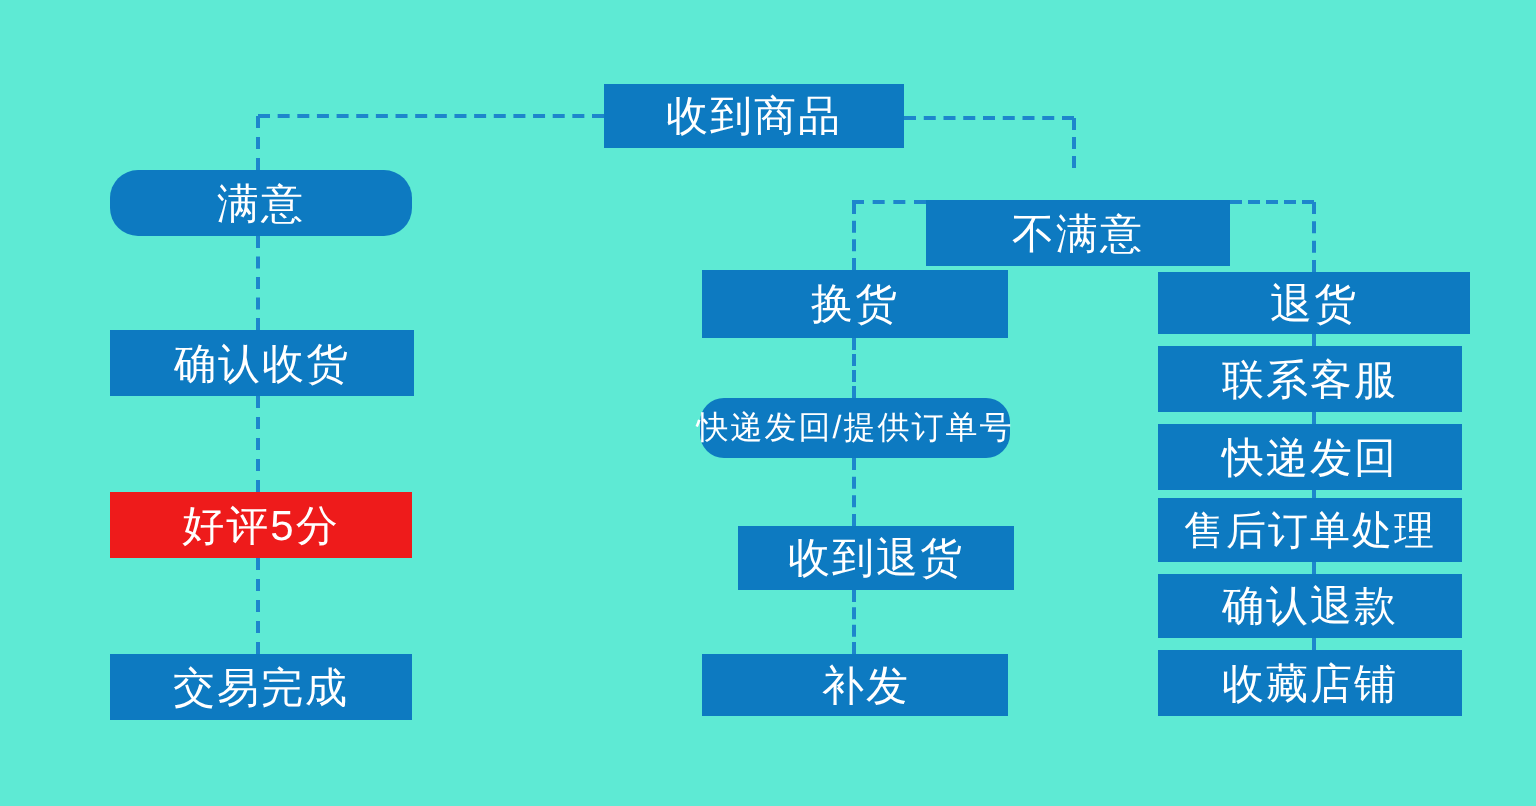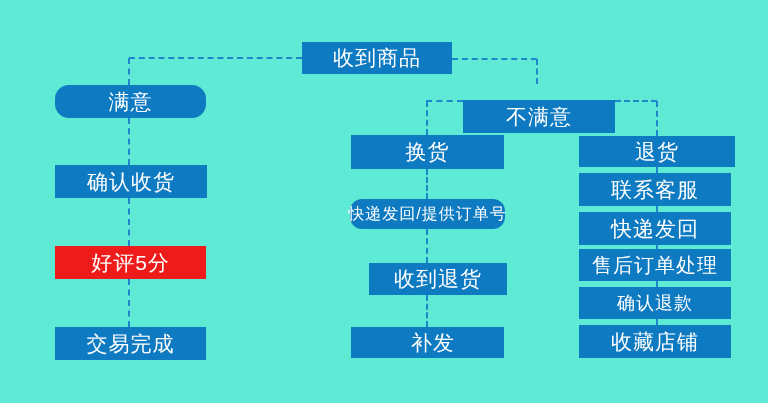--- a/index.html
+++ b/index.html
@@ -38,21 +38,21 @@
     <div class="node" style="left: 55px; top: 327px; width: 151px; height: 33px; font-size: 21px; background: rgb(13, 122, 193); color: rgb(255, 255, 255);">交易完成</div>
     <div class="node" style="left: 463px; top: 100px; width: 152px; height: 33px; font-size: 21px; background: rgb(13, 122, 193); color: rgb(255, 255, 255);">不满意</div>
     <div class="node" style="left: 351px; top: 135px; width: 153px; height: 34px; font-size: 21px; background: rgb(13, 122, 193); color: rgb(255, 255, 255);">换货</div>
     <div class="node" style="left: 350px; top: 199px; width: 155px; height: 30px; font-size: 16px; background: rgb(13, 122, 193); color: rgb(255, 255, 255); border-radius: 12px;">快递发回/提供订单号</div>
     <div class="node" style="left: 351px; top: 263px; width: 138px; height: 32px; font-size: 21px; background: rgb(13, 122, 193); color: rgb(255, 255, 255); margin-left: 18px;">收到退货</div>
     <div class="node" style="left: 351px; top: 327px; width: 153px; height: 31px; font-size: 21px; background: rgb(13, 122, 193); color: rgb(255, 255, 255); padding-left: 11px;">补发</div>
     <div class="node" style="left: 579px; top: 136px; width: 156px; height: 31px; font-size: 21px; background: rgb(13, 122, 193); color: rgb(255, 255, 255);">退货</div>
     <div class="node" style="left: 579px; top: 173px; width: 152px; height: 33px; font-size: 21px; background: rgb(13, 122, 193); color: rgb(255, 255, 255);">联系客服</div>
     <div class="node" style="left: 579px; top: 212px; width: 152px; height: 33px; font-size: 21px; background: rgb(13, 122, 193); color: rgb(255, 255, 255);">快递发回</div>
     <div class="node" style="left: 579px; top: 249px; width: 152px; height: 32px; font-size: 20px; background: rgb(13, 122, 193); color: rgb(255, 255, 255);">售后订单处理</div>
-    <div class="node" style="left: 579px; top: 287px; width: 152px; height: 32px; font-size: 18px; background: rgb(13, 122, 193); color: rgb(255, 255, 255); text-align: center;">确认退款</div>
+    <div class="node" style="left: 579px; top: 287px; width: 152px; height: 32px; font-size: 21px; background: rgb(13, 122, 193); color: rgb(255, 255, 255); text-align: center;">确认退款</div>
     <div class="node" style="left: 579px; top: 325px; width: 152px; height: 33px; font-size: 21px; background: rgb(13, 122, 193); color: rgb(255, 255, 255);">收藏店铺</div>
     <div class="connector h" style="left: 129px; top: 57px; width: 173px; height: 0px; border-color: rgb(29, 134, 204);"></div>
     <div class="connector v" style="left: 128px; top: 58px; height: 27px; width: 0px; border-color: rgb(29, 134, 204);"></div>
     <div class="connector h" style="left: 452px; top: 58px; width: 85px; height: 0px; border-color: rgb(29, 134, 204);"></div>
     <div class="connector v" style="left: 536px; top: 59px; height: 25px; width: 0px; border-color: rgb(29, 134, 204);"></div>
     <div class="connector v" style="left: 128px; top: 118px; height: 47px; width: 0px; border-color: rgb(29, 134, 204);"></div>
     <div class="connector v" style="left: 128px; top: 198px; height: 48px; width: 0px; border-color: rgb(29, 134, 204);"></div>
     <div class="connector v" style="left: 128px; top: 279px; height: 48px; width: 0px; border-color: rgb(29, 134, 204);"></div>
     <div class="connector h" style="left: 426px; top: 100px; width: 37px; height: 0px; border-color: rgb(29, 134, 204);"></div>
     <div class="connector v" style="left: 426px; top: 101px; height: 34px; width: 0px; border-color: rgb(29, 134, 204);"></div>

